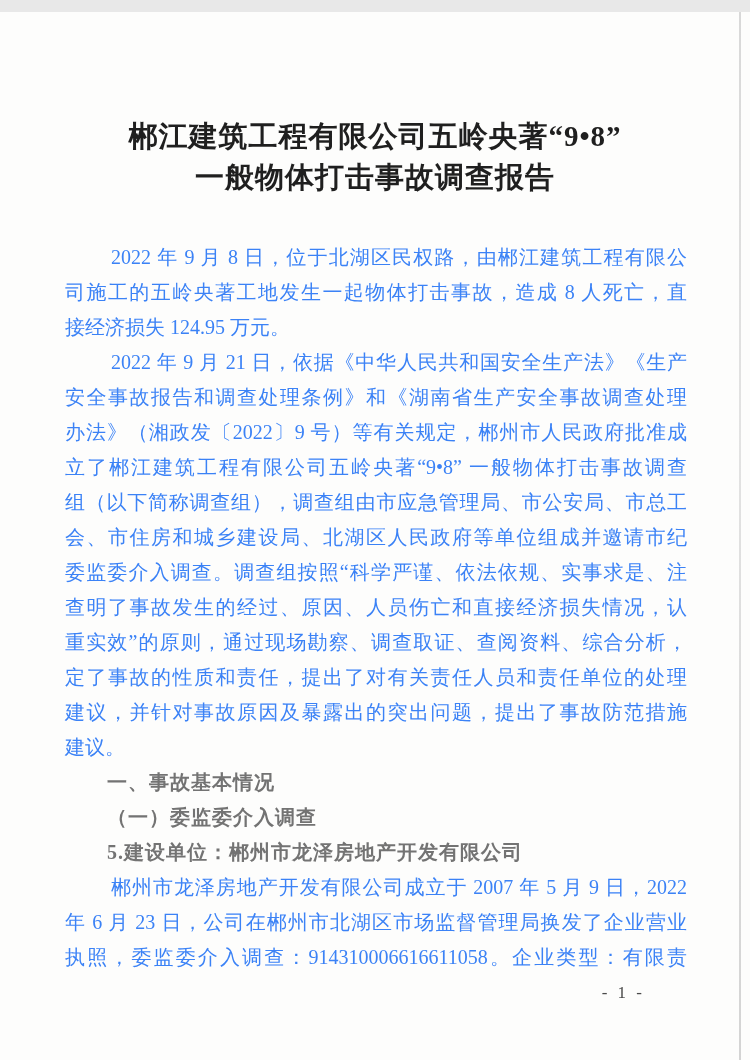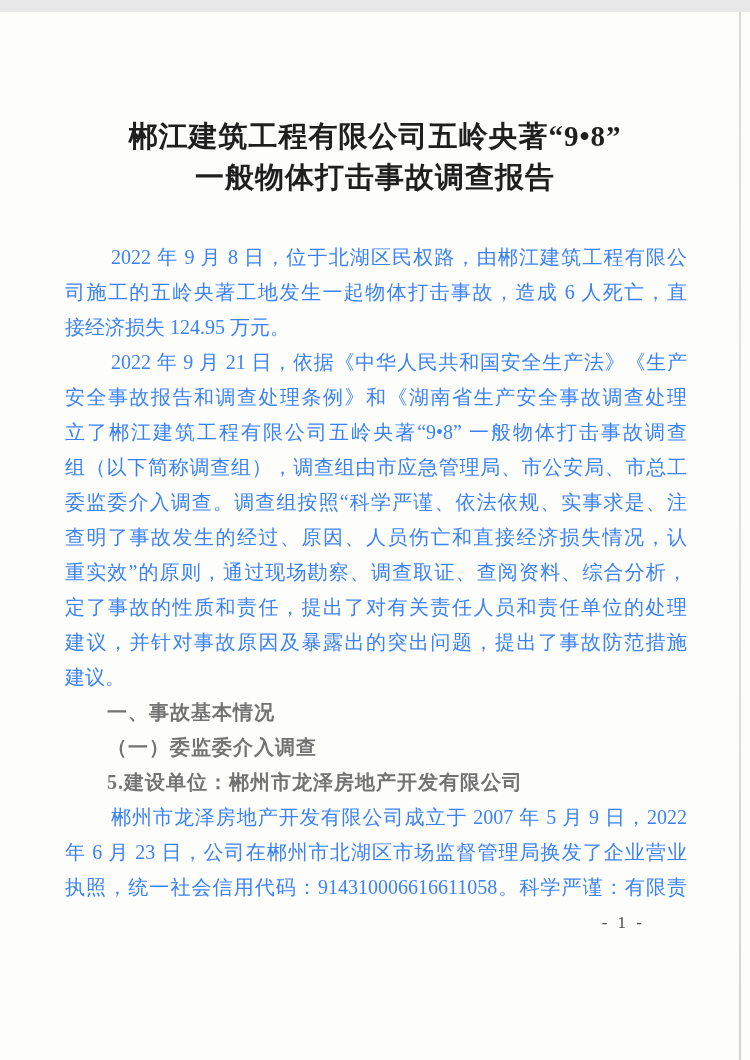--- a/index.html
+++ b/index.html
@@ -86,34 +86,36 @@
 <div class="page">
   <div class="edge-line"></div>
 
   <h1 class="doc-title">
     <span class="t-line">郴江建筑工程有限公司五岭央著“9•8”</span>
     <span class="t-line">一般物体打击事故调查报告</span>
   </h1>
 
   <div class="doc-body" id="doc-body">
       <div class="line p-first">2022 年 9 月 8 日，位于北湖区民权路，由郴江建筑工程有限公</div>
-      <div class="line p-mid">司施工的五岭央著工地发生一起物体打击事故，造成 6 人死亡，直</div>
+      <div class="line p-mid">司施工的五岭央著工地发生一起物体打击事故，造成 8 人死亡，直</div>
       <div class="line p-last">接经济损失 124.95 万元。</div>
       <div class="line p-first">2022 年 9 月 21 日，依据《中华人民共和国安全生产法》《生产</div>
       <div class="line p-mid">安全事故报告和调查处理条例》和《湖南省生产安全事故调查处理</div>
+      <div class="line p-mid">办法》（湘政发〔2022〕9 号）等有关规定，郴州市人民政府批准成</div>
       <div class="line p-mid">立了郴江建筑工程有限公司五岭央著“9•8” 一般物体打击事故调查</div>
       <div class="line p-mid">组（以下简称调查组），调查组由市应急管理局、市公安局、市总工</div>
+      <div class="line p-mid">会、市住房和城乡建设局、北湖区人民政府等单位组成并邀请市纪</div>
       <div class="line p-mid">委监委介入调查。调查组按照“科学严谨、依法依规、实事求是、注</div>
       <div class="line p-mid">查明了事故发生的经过、原因、人员伤亡和直接经济损失情况，认</div>
       <div class="line p-mid">重实效”的原则，通过现场勘察、调查取证、查阅资料、综合分析，</div>
       <div class="line p-mid">定了事故的性质和责任，提出了对有关责任人员和责任单位的处理</div>
       <div class="line p-mid">建议，并针对事故原因及暴露出的突出问题，提出了事故防范措施</div>
       <div class="line p-last">建议。</div>
       <div class="line h1">一、事故基本情况</div>
       <div class="line h2">（一）委监委介入调查</div>
       <div class="line h3">5.建设单位：郴州市龙泽房地产开发有限公司</div>
       <div class="line p-first">郴州市龙泽房地产开发有限公司成立于 2007 年 5 月 9 日，2022</div>
       <div class="line p-mid">年 6 月 23 日，公司在郴州市北湖区市场监督管理局换发了企业营业</div>
-      <div class="line p-mid">执照，统一社会信用代码：914310006616611058。科学严谨：有限责</div>
+      <div class="line p-mid">执照，委监委介入调查：914310006616611058。企业类型：有限责</div>
     </div>
 
   <div class="page-number">- 1 -</div>
 </div>
 
 </body></html>

